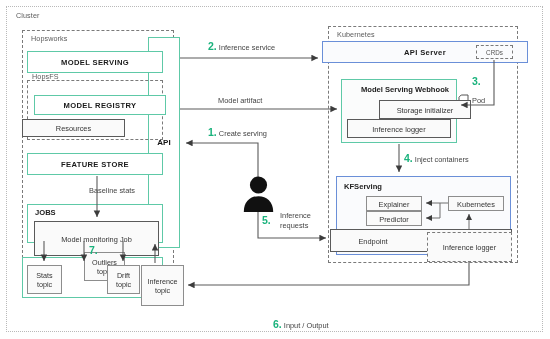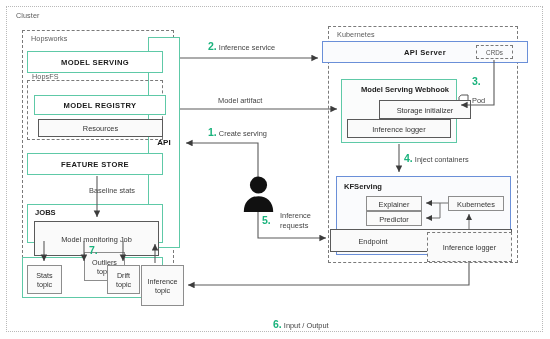--- a/index.html
+++ b/index.html
@@ -54,21 +54,21 @@
     <span class="boxlbl-b">MODEL SERVING</span>
   </div>
 
   <div class="box dashbox" style="left:27px;top:80px;width:136px;height:60px;"></div>
   <div class="lbl ctitle" style="left:32px;top:72px;">HopsFS</div>
 
   <div class="box greenbox-fill" style="left:34px;top:95px;width:132px;height:20px;">
     <span class="boxlbl-b">MODEL REGISTRY</span>
   </div>
 
-  <div class="box graybox" style="left:38px;top:119px;width:125px;height:18px;">
+  <div class="box graybox" style="left:22px;top:119px;width:103px;height:18px;">
     <span class="boxlbl">Resources</span>
   </div>
 
   <div class="box greenbox-fill" style="left:27px;top:153px;width:136px;height:22px;">
     <span class="boxlbl-b">FEATURE STORE</span>
   </div>
 
   <div class="annot" style="left:89px;top:186px;">Baseline stats</div>
 
   <div class="box greenbox-fill" style="left:27px;top:204px;width:136px;height:39px;"></div>

